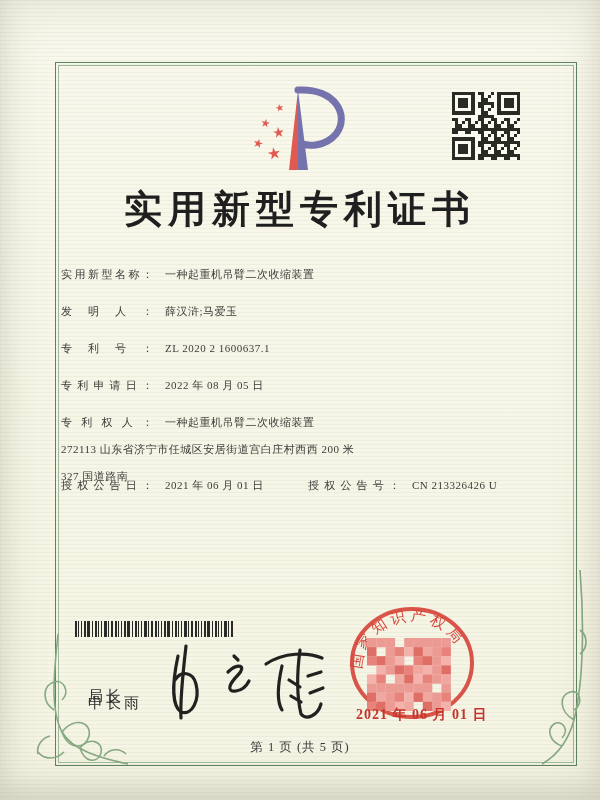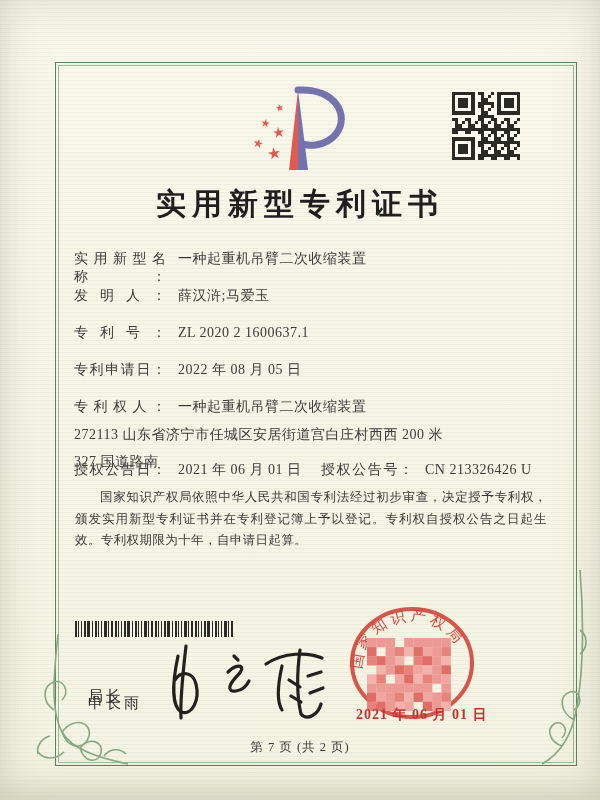--- a/index.html
+++ b/index.html
@@ -12,23 +12,23 @@
     background:
       repeating-linear-gradient(180deg, rgba(139,177,130,0.10) 0px, rgba(139,177,130,0.10) 1px, rgba(0,0,0,0) 1px, rgba(0,0,0,0) 4px),
       linear-gradient(#faf8ec,#f5f3e3);
   }
   .vignette{position:absolute;inset:0;pointer-events:none;
     box-shadow:inset 0 0 50px rgba(110,110,85,.18), inset 0 -14px 22px rgba(80,80,60,.10);}
   .frame-outer{position:absolute;left:55px;top:62px;width:520px;height:702px;border:1.5px solid #5d8260;}
   .frame-inner{position:absolute;inset:2px;border:1px solid #9cba9a;}
   .abs{position:absolute;}
   .cert-no{left:75px;top:96px;font-size:13px;letter-spacing:2px;color:#4a4a48;}
-  .title{left:0;right:0;top:184px;text-align:center;font-size:30px;font-weight:600;
+  .title{left:0;right:0;top:184px;text-align:center;font-size:38px;font-weight:600;
     letter-spacing:6px;color:#1f1f1f;}
-  .row{left:74px;right:40px;display:flex;font-size:14px;color:#3c3c3a;line-height:18px;}
+  .row{left:61px;right:40px;display:flex;font-size:11px;color:#3c3c3a;line-height:18px;margin-top:15px;}
   .flabel{display:inline-block;width:92px;flex:0 0 92px;text-align:justify;text-align-last:justify;margin-right:12px;}
   .fvalue{letter-spacing:.5px;}
   .addr-val{white-space:pre-line;line-height:27px;}
   .g-val1{display:inline-block;width:143px;}
   .paras{left:75px;width:472px;top:487px;font-size:12.5px;line-height:21.5px;color:#3b3b39;text-align:justify;}
   .paras p{margin:0 0 1px 0;text-indent:2em;letter-spacing:.4px;}
   .signer-title{left:88px;top:687px;font-size:15px;letter-spacing:3px;color:#2e2e2c;}
   .signer-name{left:88px;top:694px;font-size:15px;letter-spacing:3px;color:#2e2e2c;}
   .seal-date{left:356px;top:706px;font-size:14px;font-weight:600;color:#c5342c;letter-spacing:1px;}
   .page-footer{left:0;right:0;top:739px;text-align:center;font-size:12.5px;color:#3a3a38;letter-spacing:1px;}
@@ -249,21 +249,20 @@
 327 国道路南</span>
   </div>
   <div class="abs row" style="top:461px">
     <span class="flabel">授权公告日：</span>
     <span class="fvalue g-val1">2021 年 06 月 01 日</span>
     <span class="flabel">授权公告号：</span>
     <span class="fvalue">CN 213326426 U</span>
   </div>
 
   <div class="abs paras">
-    <p>国家知识产权局依照中华人民共和国专利法经过初步审查，决定授予专利权，颁发实用新型专利证书并在专利登记簿上予以登记。专利权自授权公告之日起生效。专利权期限为十年，自申请日起算。</p>
   </div>
 
   <svg class="abs" style="left:75px;top:621px" width="162" height="16" viewBox="0 0 162 16" shape-rendering="crispEdges">
     <g id="bc-bars" fill="#2a2a26">
         <rect x="0" y="0" width="2" height="16"></rect>
         <rect x="3" y="0" width="1" height="16"></rect>
         <rect x="6" y="0" width="1" height="16"></rect>
         <rect x="9" y="0" width="2" height="16"></rect>
         <rect x="12" y="0" width="3" height="16"></rect>
         <rect x="17" y="0" width="1" height="16"></rect>
@@ -415,16 +414,16 @@
     <path d="M80 124 c 6 -8 16 -8 22 -2"></path>
     <path d="M26 104 c -8 2 -14 10 -12 18"></path>
   </svg>
   <svg class="abs" style="left:540px;top:570px" width="50" height="200" viewBox="0 0 50 200" fill="none" stroke="#86a983" stroke-width="1.6">
     <path d="M40 0 C 44 50, 44 110, 34 150 C 28 172, 16 186, 2 194"></path>
     <path d="M34 150 c -14 -8 -16 -24 -4 -28 c 10 -3 14 12 4 18"></path>
     <path d="M22 176 c -12 -4 -16 -16 -8 -22 c 8 -5 16 6 8 14"></path>
     <path d="M40 60 c 8 6 8 18 0 24"></path>
   </svg>
 
-  <div class="abs page-footer">第 7 页 (共 2 页)</div>
+  <div class="abs page-footer">第 1 页 (共 5 页)</div>
 
   <div class="vignette"></div>
 </div>
 
 </body></html>

